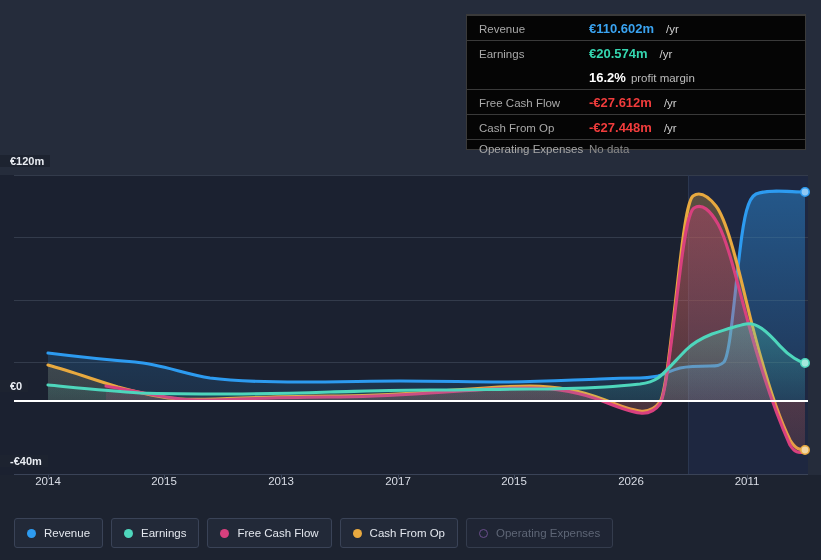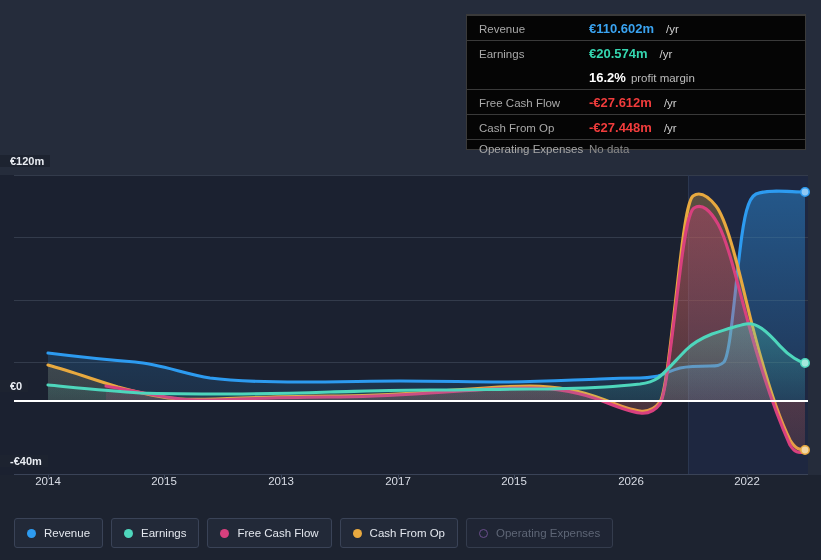--- a/index.html
+++ b/index.html
@@ -225,21 +225,21 @@
   <div class="x-tick" style="left:514px"></div>
   <div class="x-tick" style="left:631px"></div>
   <div class="x-tick" style="left:747px"></div>
 
   <div class="x-label" style="left:48px">2014</div>
   <div class="x-label" style="left:164px">2015</div>
   <div class="x-label" style="left:281px">2013</div>
   <div class="x-label" style="left:398px">2017</div>
   <div class="x-label" style="left:514px">2015</div>
   <div class="x-label" style="left:631px">2026</div>
-  <div class="x-label" style="left:747px">2022</div>
+  <div class="x-label" style="left:747px">2011</div>
 </div>
 
 <div id="tooltip">
 
   <div class="tt-row">
     <div class="tt-key">Revenue</div>
     <div><span class="tt-val" style="color:#3AA3F0">€110.602m</span><span class="tt-unit">/yr</span></div>
   </div>
 
   <div class="tt-row">

